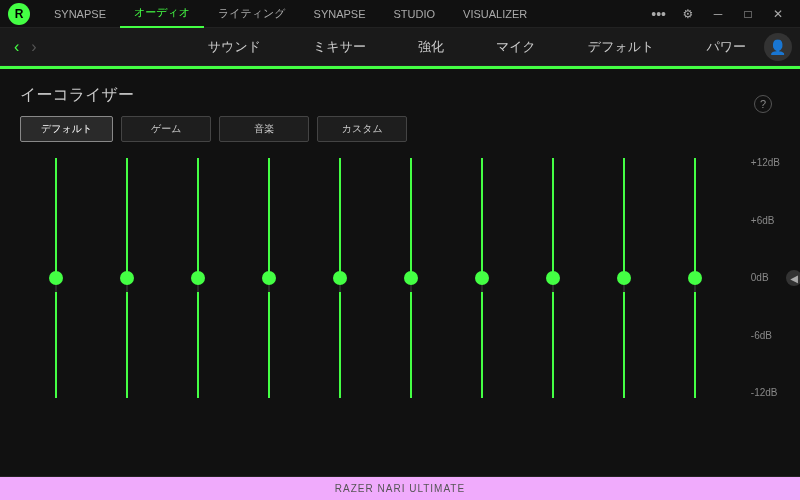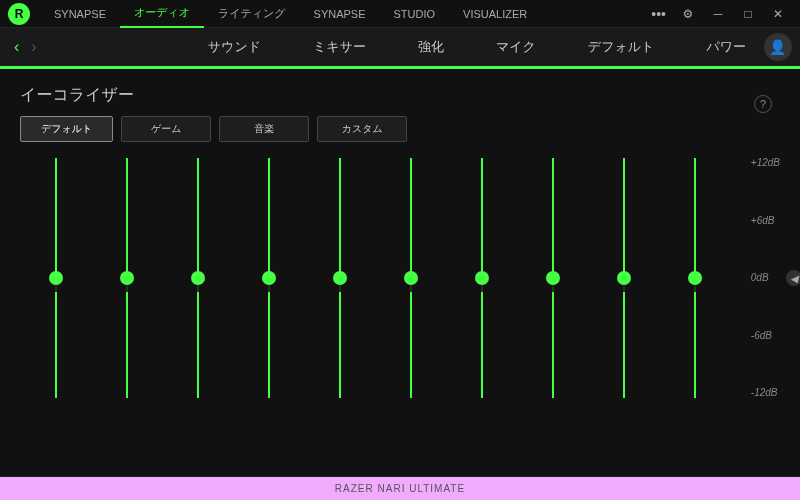--- a/index.html
+++ b/index.html
@@ -170,21 +170,20 @@
       background: #2a2a2a;
       border-color: #888;
       color: #fff;
     }
 
     
     .eq-area {
       display: flex;
       align-items: flex-start;
       gap: 0;
-      font-style: italic;
     }
     .sliders-container {
       display: flex;
       gap: 0;
       flex: 1;
       height: 260px;
       align-items: center;
     }
     .slider-col {
       display: flex;

